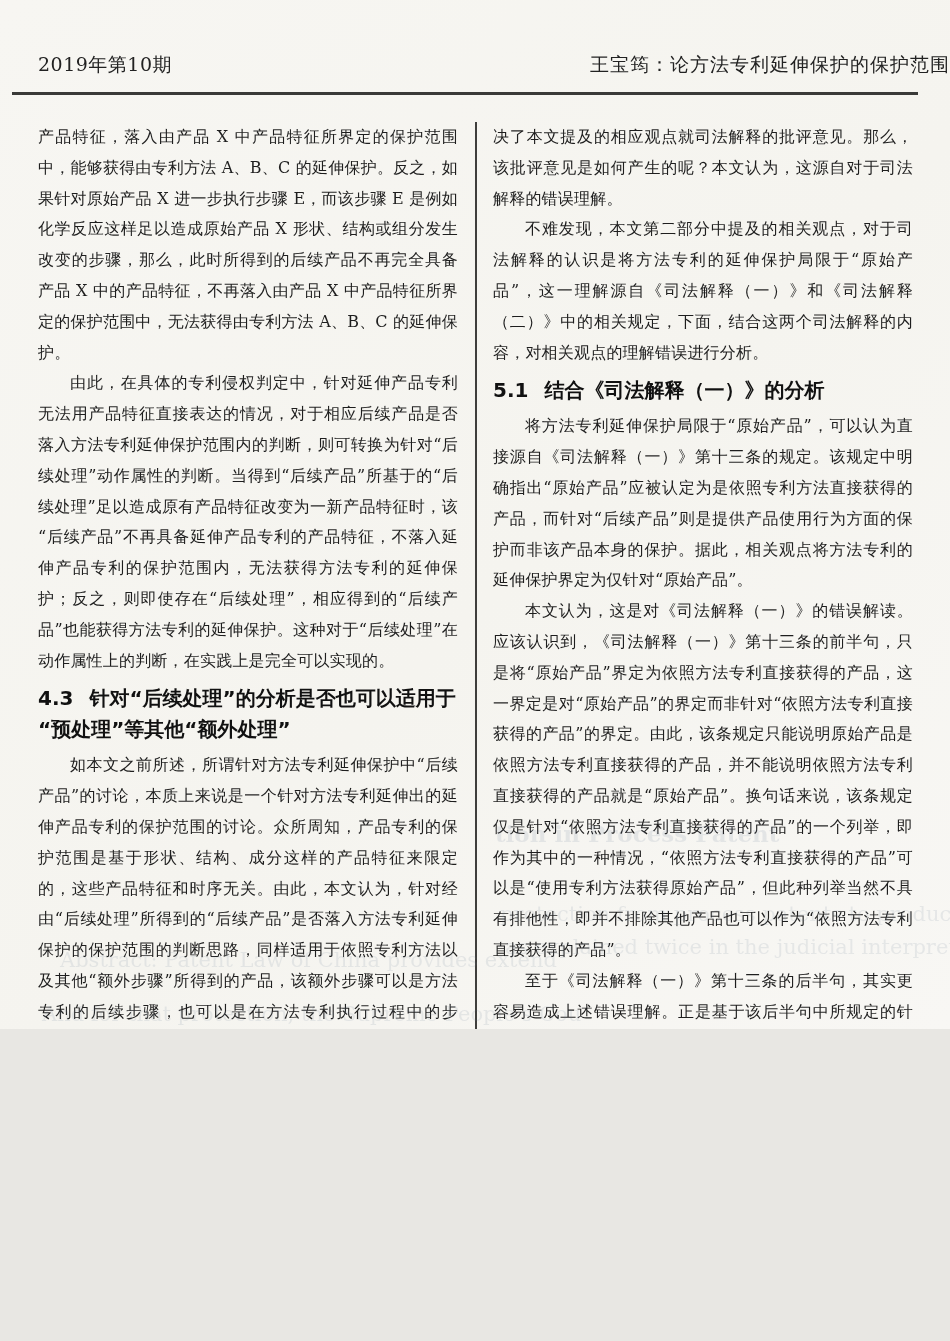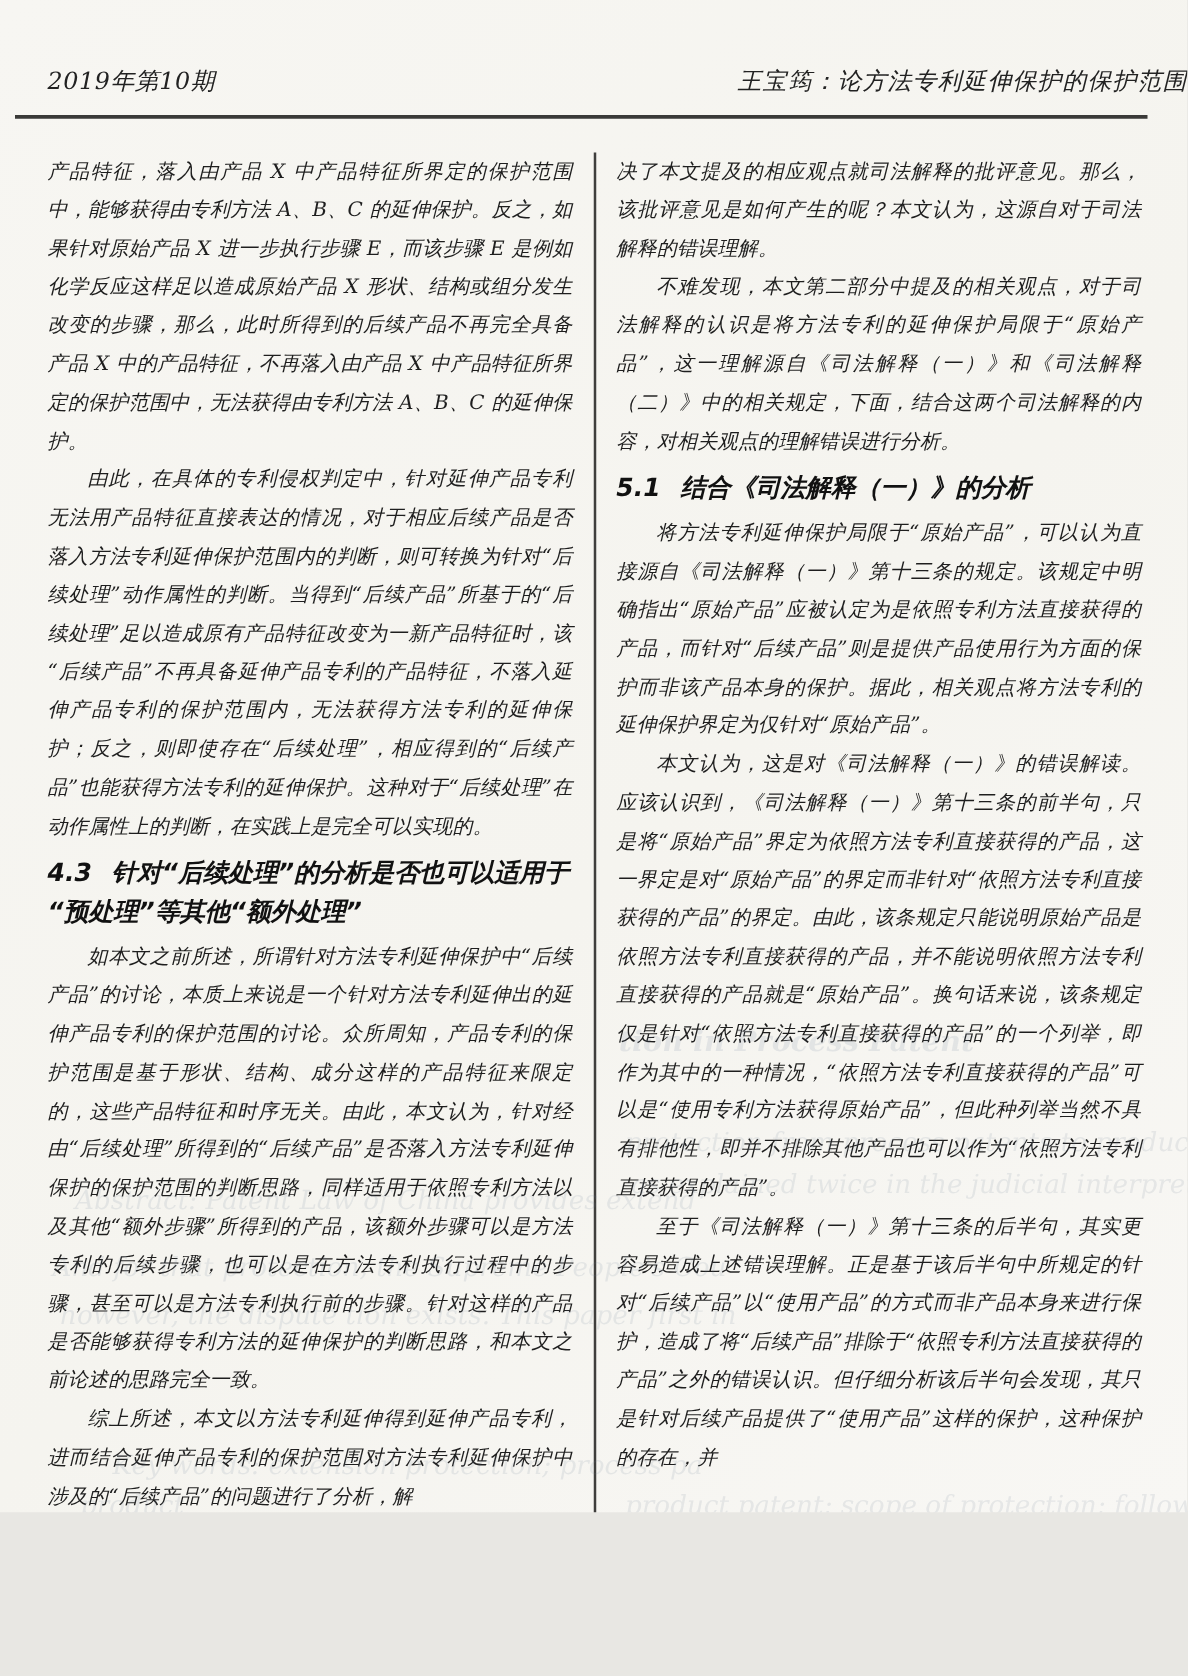--- a/index.html
+++ b/index.html
@@ -1,24 +1,23 @@
 <!DOCTYPE html>
 <html lang="zh"><head>
 <meta charset="utf-8">
 <style>
   html,body{margin:0;padding:0;background:#e8e7e3;}
   .page{
     position:relative;
-    width:950px;height:1210px;
+    width:950px;height:1029px;
     margin:0 auto;
     background:linear-gradient(135deg,#f7f6f2 0%,#f5f4ef 55%,#f8f7f4 100%);
     overflow:hidden;
     font-family:"DejaVu Serif","Liberation Serif",serif;
     color:#1e1e1e;
-    font-style:italic;
   }
   
   .header{position:absolute;top:52px;left:0;right:0;height:30px;font-size:19px;color:#222;}
   .issue{position:absolute;left:38px;top:0;letter-spacing:.5px;}
   .running-title{position:absolute;left:0;right:0;top:0;text-align:right;letter-spacing:1px;}
   .header-rule{position:absolute;top:92px;left:12px;width:906px;height:2.5px;background:#3a3a38;}
   
   .content{position:absolute;top:122px;left:38px;display:flex;}
   .col{width:420px;text-align:justify;}
   .divider{width:2px;background:#3f3e3c;margin:0 16px 0 17px;height:1150px;flex:none;}

